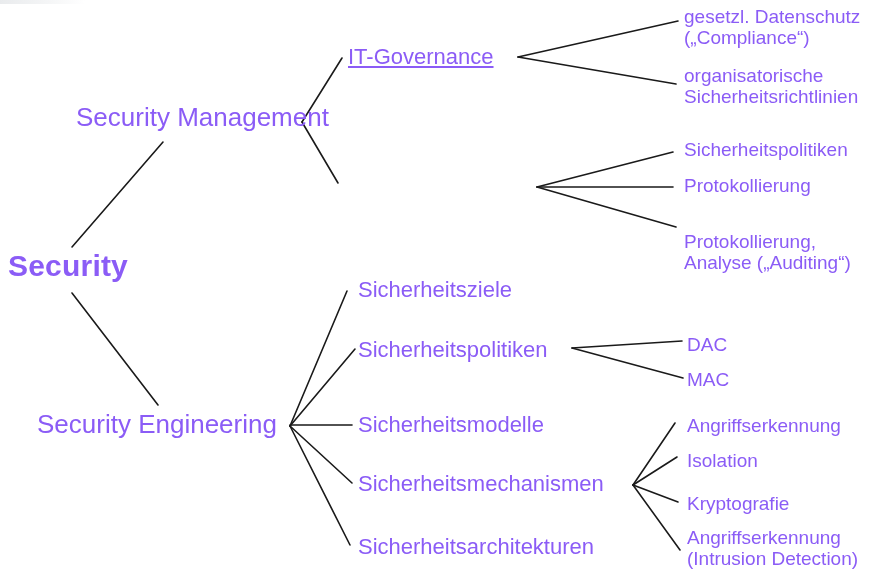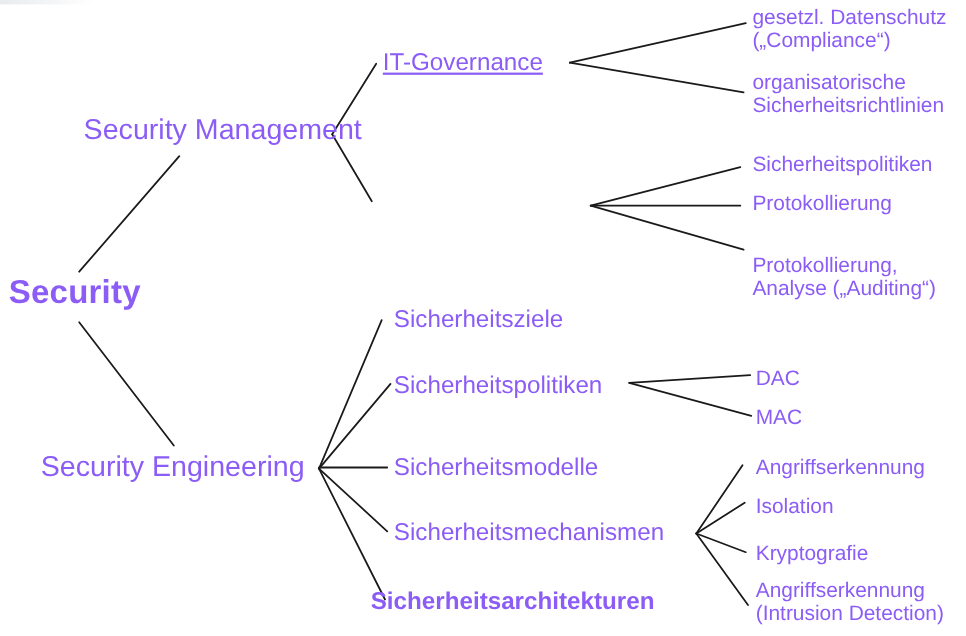--- a/index.html
+++ b/index.html
@@ -94,21 +94,21 @@
 
   <div class="node lvl2" style="left:36px;  top:103px;margin-left:40px;">Security Management</div>
   <div class="node lvl2" style="left:37px;  top:410px;">Security Engineering</div>
 
   <div class="node lvl3" style="left:348px; top:44px;text-decoration:underline;">IT-Governance</div>
 
   <div class="node lvl3" style="left:358px; top:277px;">Sicherheitsziele</div>
   <div class="node lvl3" style="left:358px; top:337px;">Sicherheitspolitiken</div>
   <div class="node lvl3" style="left:358px; top:412px;">Sicherheitsmodelle</div>
   <div class="node lvl3" style="left:358px; top:471px;">Sicherheitsmechanismen</div>
-  <div class="node lvl3" style="left:337px; top:534px;font-weight:bold;">Sicherheitsarchitekturen</div>
+  <div class="node lvl3" style="left:358px; top:534px;">Sicherheitsarchitekturen</div>
 
   <div class="node leaf" style="left:684px; top:6px;">gesetzl. Datenschutz
 („Compliance“)</div>
   <div class="node leaf" style="left:684px; top:65px;">organisatorische
 Sicherheitsrichtlinien</div>
   <div class="node leaf" style="left:684px; top:139px;">Sicherheitspolitiken</div>
   <div class="node leaf" style="left:684px; top:175px;">Protokollierung</div>
   <div class="node leaf" style="left:684px; top:209px;margin-top:22px;">Protokollierung,
 Analyse („Auditing“)</div>
 

